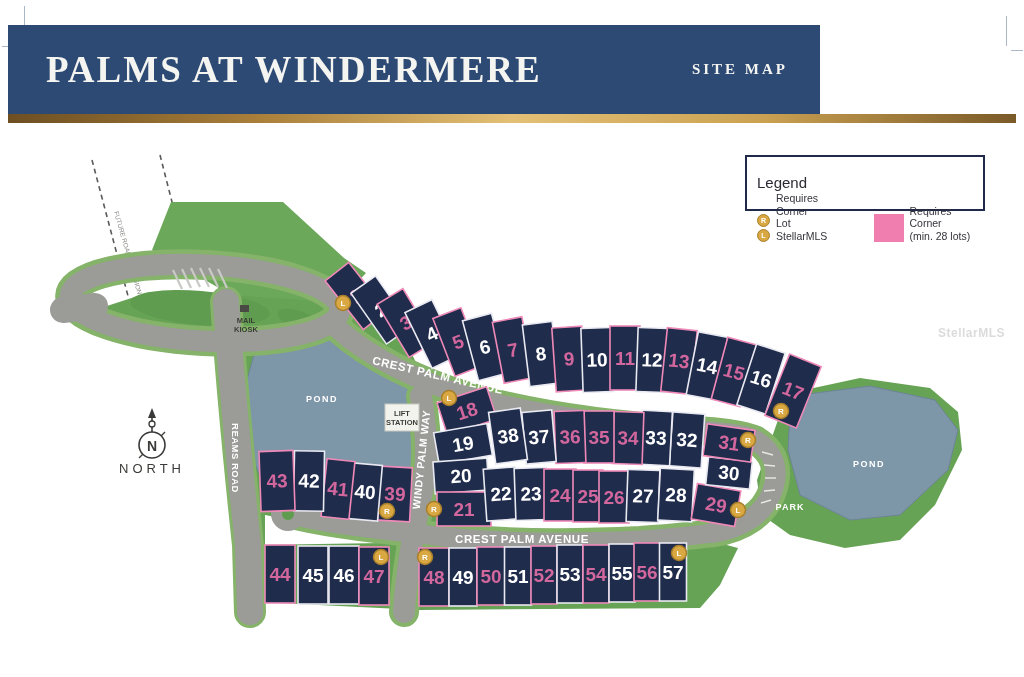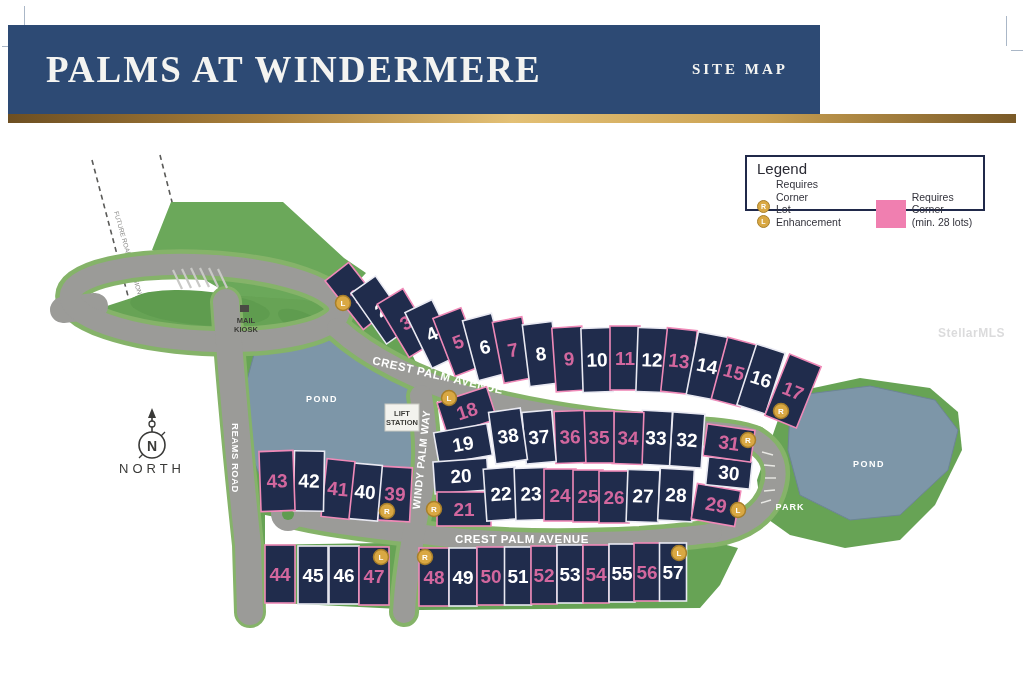--- a/index.html
+++ b/index.html
@@ -11,21 +11,21 @@
   .banner h1{margin:0 0 0 38px;font-family:"Liberation Serif",serif;font-weight:bold;
              font-size:37px;letter-spacing:2px;color:#f4f4f1;}
   .banner .submap{margin-right:32px;font-family:"Liberation Serif",serif;font-weight:bold;
              font-size:15px;letter-spacing:3px;color:#f4f4f1;}
   .goldbar{position:absolute;left:8px;top:114px;width:1008px;height:9px;
            background:linear-gradient(90deg,#6d4f22,#a97f3a,#e3c075,#caa152,#7a5a28);}
   
   .crop{position:absolute;background:#aab7c7;}
   
   .legend{position:absolute;left:745px;top:155px;width:240px;height:56px;background:#ffffff;
-          border:2.5px solid #20294a;padding:3px 8px 2px 10px;box-sizing:border-box;}
+          border:2.5px solid #20294a;padding:17px 8px 2px 10px;box-sizing:border-box;}
   .legend .ltitle{font-size:15px;color:#2a2a33;margin-bottom:1px;}
   .legend .lrow{display:flex;align-items:flex-end;gap:6px;}
   .legend .badgecol{display:flex;flex-direction:column;gap:2px;padding-top:1px;}
   .lbadge{width:11px;height:11px;border-radius:50%;background:#d9a843;border:1px solid #a87f2a;
           color:#fff;font-size:7px;font-weight:bold;display:flex;align-items:center;justify-content:center;}
   .legend .ltext{font-size:10.5px;color:#33333c;line-height:12.5px;}
   .legend .porchbox{width:30px;height:28px;margin-left:26px;margin-top:2px;flex:none;}
   
   svg.map{position:absolute;left:0;top:0;}
   .lotnum{font-family:"Liberation Sans",sans-serif;font-size:19px;font-weight:bold;}
@@ -413,21 +413,21 @@
 
   <div class="legend">
     <div class="ltitle">Legend</div>
     <div class="lrow">
       <div class="badgecol">
         <div class="lbadge">R</div>
         <div class="lbadge">L</div>
       </div>
       <div class="ltext">
         <div>Requires Corner</div>
-        <div>Lot Enhancement</div>
+        <div>Lot StellarMLS</div>
       </div>
       <div class="porchbox" id="porch-swatch" style="background: rgb(240, 127, 176);"></div>
       <div class="ltext">
         <div>Requires Corner</div>
         <div>(min. 28 lots)</div>
       </div>
     </div>
   </div>
 
   <div class="watermark">StellarMLS</div>

